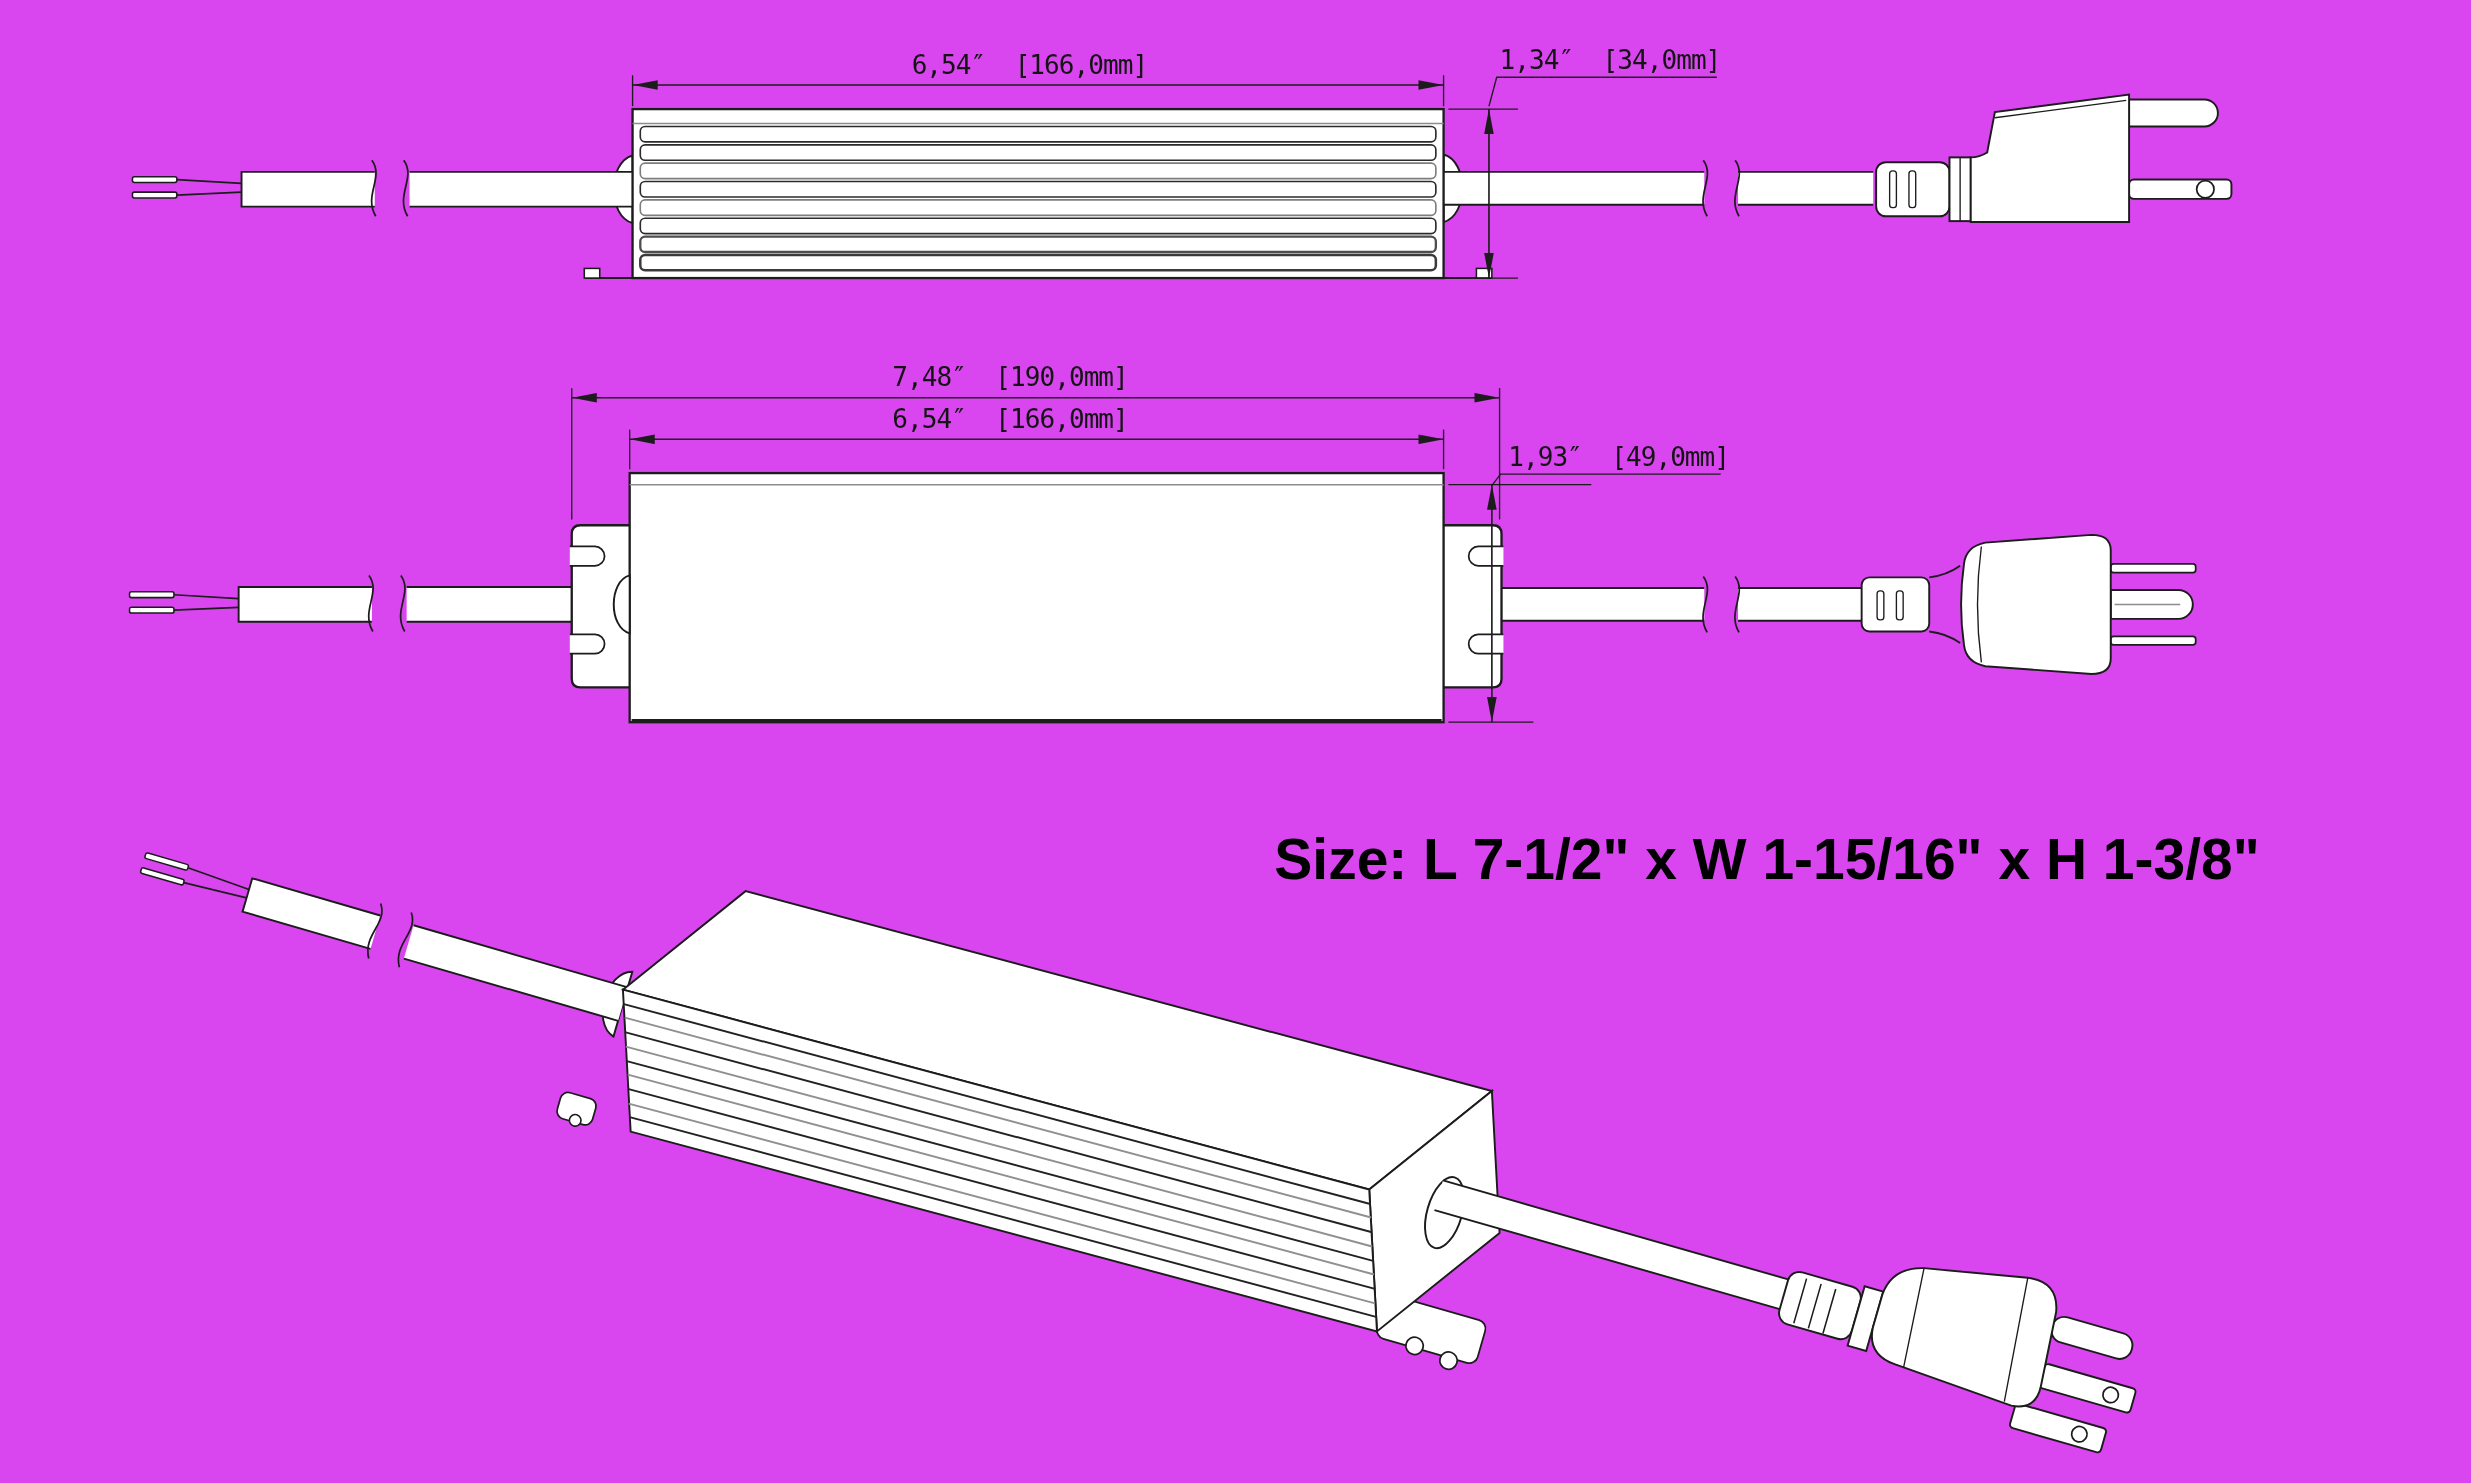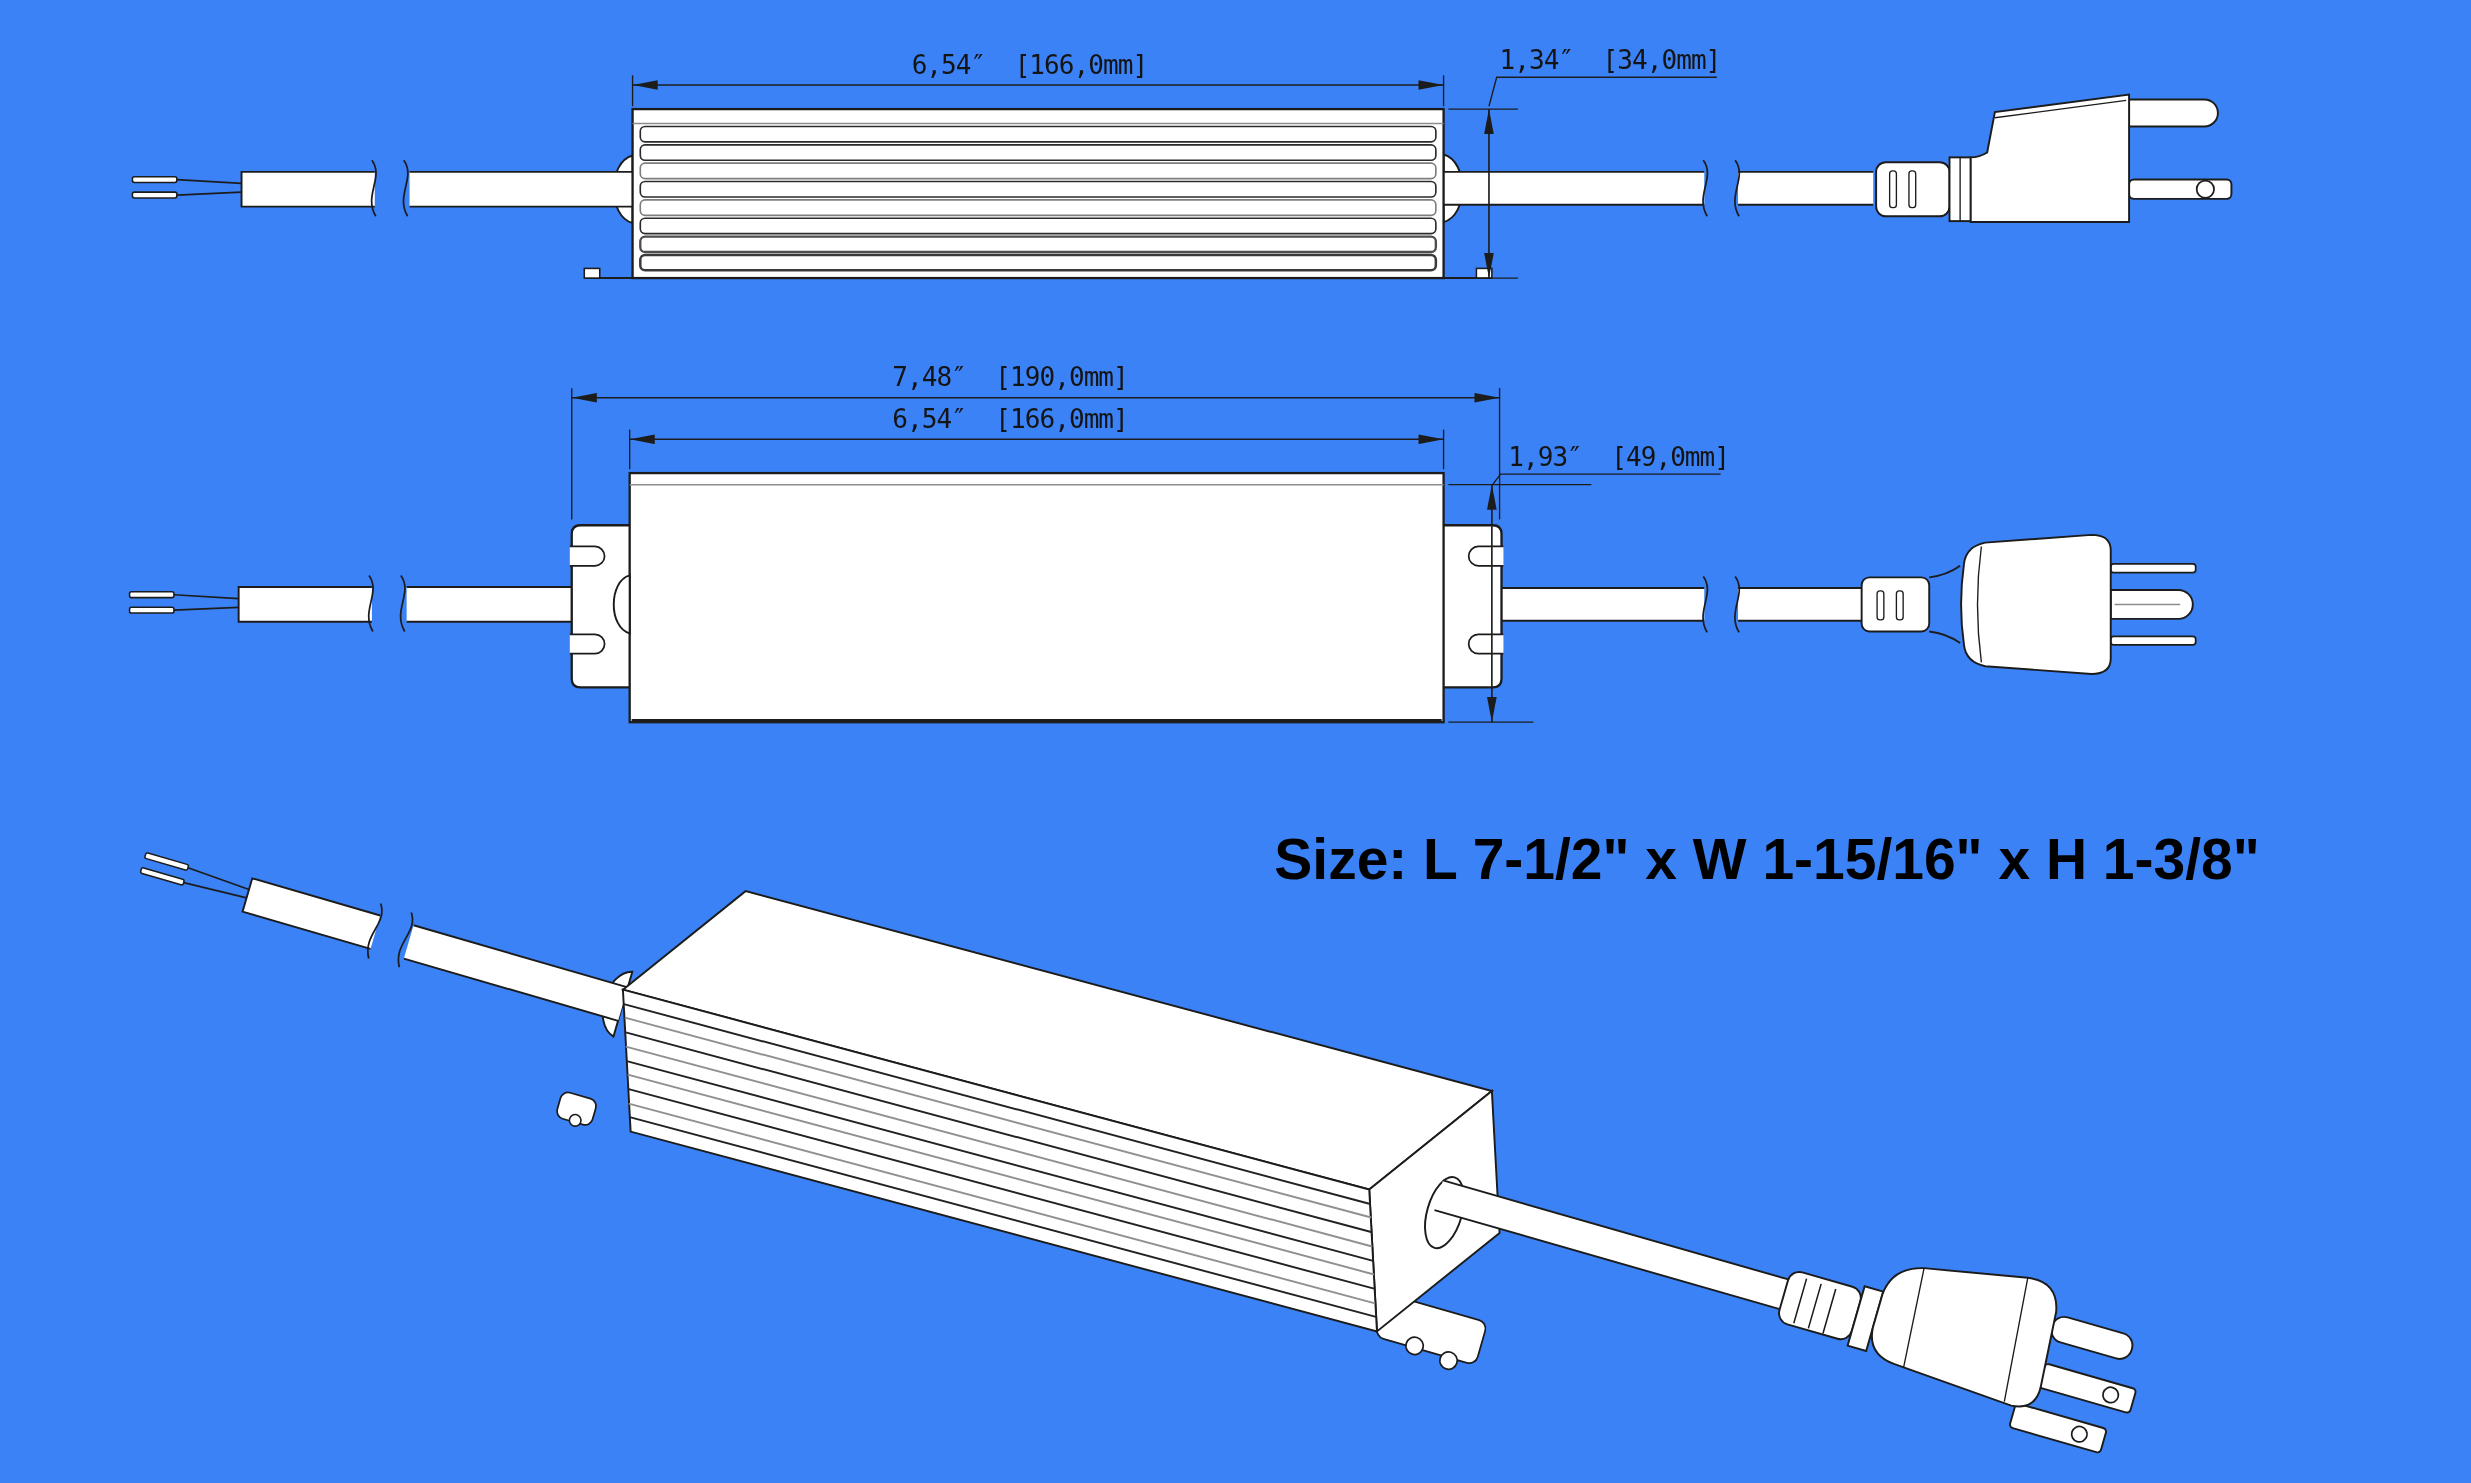--- a/index.html
+++ b/index.html
@@ -1,16 +1,16 @@
 <!DOCTYPE html>
 <html><head>
 <meta charset="utf-8">
 <style>
   html,body{margin:0;padding:0;background:#ffffff;}
-  .canvas{position:relative;width:2472px;height:1483px;background:#3b82f6;overflow:hidden;}
+  .canvas{position:relative;width:2472px;height:1483px;background:#d946ef;overflow:hidden;}
   svg{display:block;}
   svg text{white-space:pre;}
   .dim-label{font-family:"DejaVu Sans Mono",monospace;font-size:27px;fill:#141414;letter-spacing:-1px;}
   .size-label{font-family:"Liberation Sans",sans-serif;font-size:59px;font-weight:bold;fill:#000000;}
   .ln{stroke:#1c1c1c;fill:none;}
   .fw{fill:#ffffff;stroke:#1c1c1c;}
   .thin{stroke-width:1.4;}
   .med{stroke-width:2;}
   .thick{stroke-width:2.4;}
   .gray{stroke:#8d8d8d;}

